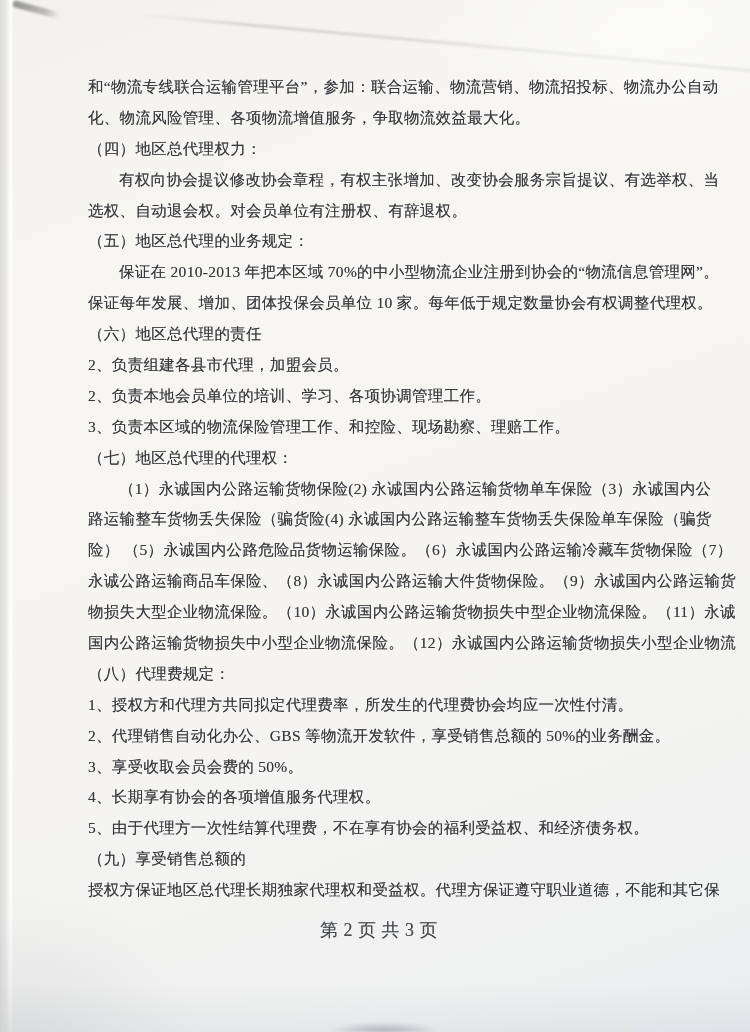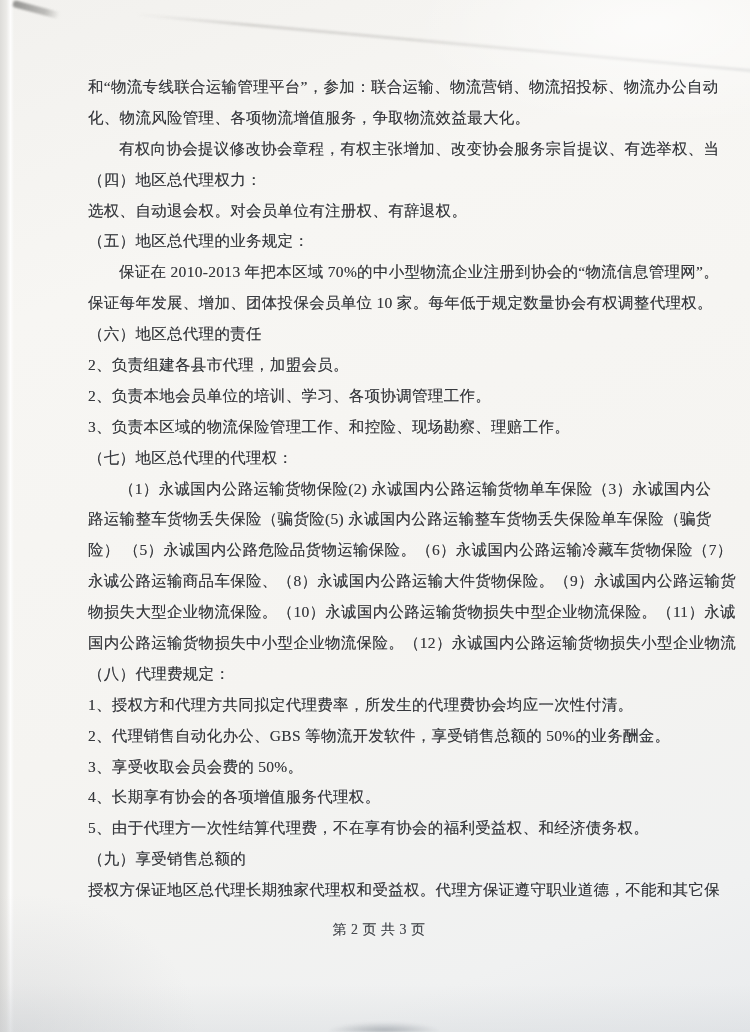--- a/index.html
+++ b/index.html
@@ -63,21 +63,21 @@
     height: 30.9px;
     line-height: 30.9px;
     white-space: nowrap;
   }
   .line.indent { padding-left: 31px; }
   .footer {
     margin-top: 9px;
     height: 30px;
     line-height: 30px;
     text-align: center;
-    font-size: 14px;
+    font-size: 18px;
     color: #45484d;
     letter-spacing: 0.5px;
     text-shadow: 0 0 0.5px rgba(69,72,77,0.5);
   }
 </style>
 </head>
 <body>
 
 <div class="page">
 
@@ -85,33 +85,33 @@
   <div class="corner-streak"></div>
   <div class="crease-top"></div>
   <div class="sheen-top-right"></div>
   <div class="shade-bottom"></div>
   <div class="shade-bottom-left"></div>
   <div class="smudge-bottom"></div>
 
   <div class="doc">
     <div class="line">和“物流专线联合运输管理平台”，参加：联合运输、物流营销、物流招投标、物流办公自动</div>
     <div class="line">化、物流风险管理、各项物流增值服务，争取物流效益最大化。</div>
+    <div class="line">（四）地区总代理权力：</div>
     <div class="line indent">有权向协会提议修改协会章程，有权主张增加、改变协会服务宗旨提议、有选举权、当</div>
-    <div class="line">（四）地区总代理权力：</div>
     <div class="line">选权、自动退会权。对会员单位有注册权、有辞退权。</div>
     <div class="line">（五）地区总代理的业务规定：</div>
     <div class="line indent">保证在 2010-2013 年把本区域 70%的中小型物流企业注册到协会的“物流信息管理网”。</div>
     <div class="line">保证每年发展、增加、团体投保会员单位 10 家。每年低于规定数量协会有权调整代理权。</div>
     <div class="line">（六）地区总代理的责任</div>
     <div class="line">2、负责组建各县市代理，加盟会员。</div>
     <div class="line">2、负责本地会员单位的培训、学习、各项协调管理工作。</div>
     <div class="line">3、负责本区域的物流保险管理工作、和控险、现场勘察、理赔工作。</div>
     <div class="line">（七）地区总代理的代理权：</div>
     <div class="line indent">（1）永诚国内公路运输货物保险(2) 永诚国内公路运输货物单车保险（3）永诚国内公</div>
-    <div class="line">路运输整车货物丢失保险（骗货险(5) 永诚国内公路运输整车货物丢失保险单车保险（骗货</div>
+    <div class="line">路运输整车货物丢失保险（骗货险(4) 永诚国内公路运输整车货物丢失保险单车保险（骗货</div>
     <div class="line">险） （5）永诚国内公路危险品货物运输保险。（6）永诚国内公路运输冷藏车货物保险（7）</div>
     <div class="line">永诚公路运输商品车保险、（8）永诚国内公路运输大件货物保险。（9）永诚国内公路运输货</div>
     <div class="line">物损失大型企业物流保险。（10）永诚国内公路运输货物损失中型企业物流保险。（11）永诚</div>
     <div class="line">国内公路运输货物损失中小型企业物流保险。（12）永诚国内公路运输货物损失小型企业物流</div>
     <div class="line">（八）代理费规定：</div>
     <div class="line">1、授权方和代理方共同拟定代理费率，所发生的代理费协会均应一次性付清。</div>
     <div class="line">2、代理销售自动化办公、GBS 等物流开发软件，享受销售总额的 50%的业务酬金。</div>
     <div class="line">3、享受收取会员会费的 50%。</div>
     <div class="line">4、长期享有协会的各项增值服务代理权。</div>
     <div class="line">5、由于代理方一次性结算代理费，不在享有协会的福利受益权、和经济债务权。</div>

